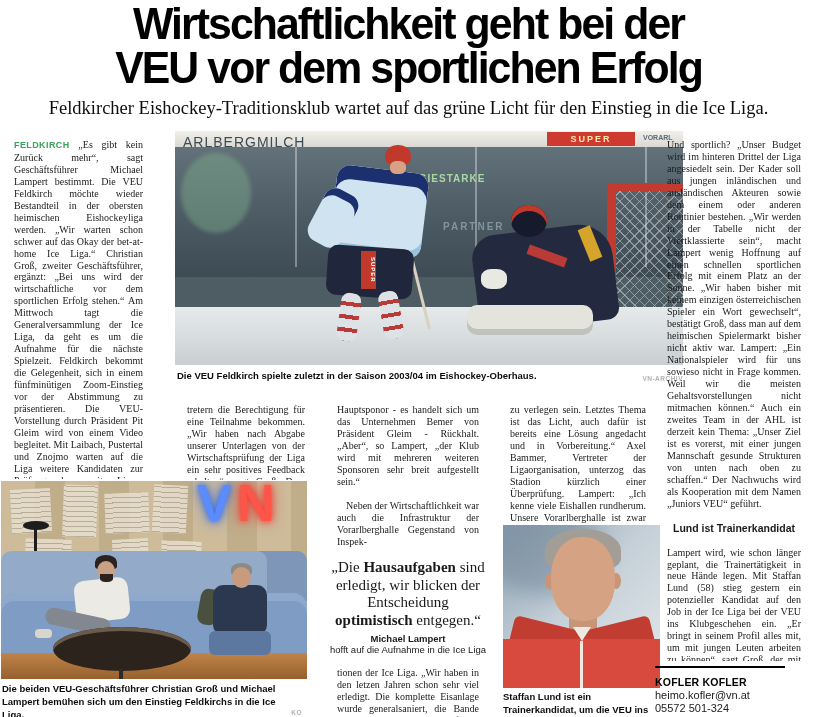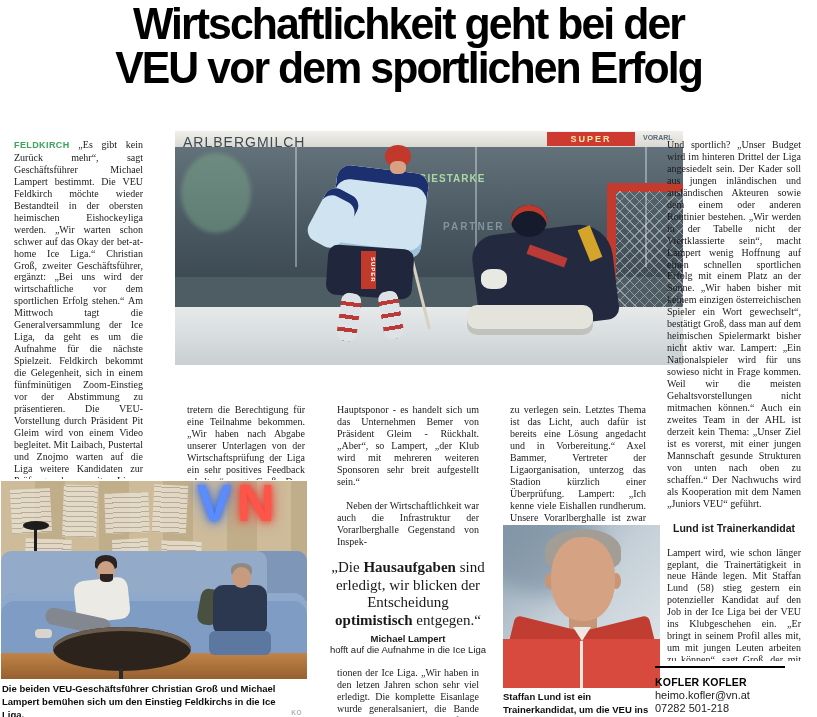--- a/index.html
+++ b/index.html
@@ -169,20 +169,21 @@
 </style>
 </head>
 <body>
 
 <div class="page">
 
   <div class="headline">
     <div>Wirtschaftlichkeit geht bei der</div>
     <div>VEU vor dem sportlichen Erfolg</div>
   </div>
+  <div class="subheadline">Feldkircher Eishockey-Traditionsklub wartet auf das grüne Licht für den Einstieg in die Ice Liga.</div>
 
   <div class="col col1">
     <p class="body-p"><span class="loc-tag">FELDKIRCH</span> <span>„Es gibt kein Zurück mehr“, sagt Geschäftsführer Michael Lampert bestimmt. Die VEU Feldkirch möchte wieder Bestandteil in der obersten heimischen Eishockeyliga werden. „Wir warten schon schwer auf das Okay der bet-at-home Ice Liga.“ Christian Groß, zweiter Geschäftsführer, ergänzt: „Bei uns wird der wirtschaftliche vor dem sportlichen Erfolg stehen.“ Am Mittwoch tagt die Generalversammlung der Ice Liga, da geht es um die Aufnahme für die nächste Spielzeit. Feldkirch bekommt die Gelegenheit, sich in einem fünfminütigen Zoom-Einstieg vor der Abstimmung zu präsentieren. Die VEU-Vorstellung durch Präsident Pit Gleim wird von einem Video begleitet. Mit Laibach, Pustertal und Znojmo warten auf die Liga weitere Kandidaten zur Prüfung, der zweite Linzer Verein hat mittlerweile die Segel gestrichen.</span></p>
     <h3 class="subhead">Positive Beurteilung</h3>
     <p class="body-p">Die beiden VEU-Macher sind optimistisch, dass sie bei der Generalversammlung von den Klubver-</p>
   </div>
 
   <div class="photo photo-hockey">
     <div class="hk-wall"></div>
     <div class="hk-wall-logo"></div>
@@ -208,20 +209,24 @@
     <div class="p1-sock2"></div>
     <div class="p1-helmet"></div>
     <div class="p1-face"></div>
     <div class="g-body"></div>
     <div class="g-helmet"></div>
     <div class="g-accent1"></div>
     <div class="g-accent2"></div>
     <div class="g-glove"></div>
     <div class="g-pad"></div>
   </div>
+  <div class="caption cap-hockey">
+    <span>Die VEU Feldkirch spielte zuletzt in der Saison 2003/04 im Eishockey-Oberhaus.</span>
+    <span class="credit">VN-ARCHIV</span>
+  </div>
 
   <div class="col col2">
     <p class="body-p">tretern die Berechtigung für eine Teilnahme bekommen. „Wir haben nach Abgabe unserer Unterlagen von der Wirtschaftsprüfung der Liga ein sehr positives Feedback erhalten“, sagt Groß. Dem Budget für den Mehrjahresplan gibt ein</p>
   </div>
 
   <div class="col col4">
     <p class="body-p">zu verlegen sein. Letztes Thema ist das Licht, auch dafür ist bereits eine Lösung angedacht und in Vorbereitung.“ Axel Bammer, Vertreter der Ligaorganisation, unterzog das Stadion kürzlich einer Überprüfung. Lampert: „Ich kenne viele Eishallen rundherum. Unsere Vorarlberghalle ist zwar nicht mehr die jüngste, hat aber Charme und ist ganz sicher nicht die schlechteste.“</p>
   </div>
 
   <div class="col col3">
@@ -290,16 +295,16 @@
   </div>
   <div class="caption cap-portrait">
     <span>Staffan Lund ist ein Trainerkandidat, um die VEU ins Oberhaus zu führen.</span>
     <span class="credit">GEPA</span>
   </div>
 
   <div class="author">
     <div class="author-rule"></div>
     <div class="author-name">KOFLER KOFLER</div>
     <div class="author-email">heimo.kofler@vn.at</div>
-    <div class="author-phone">07282 501-218</div>
+    <div class="author-phone">05572 501-324</div>
   </div>
 
 </div>
 
 </body></html>

